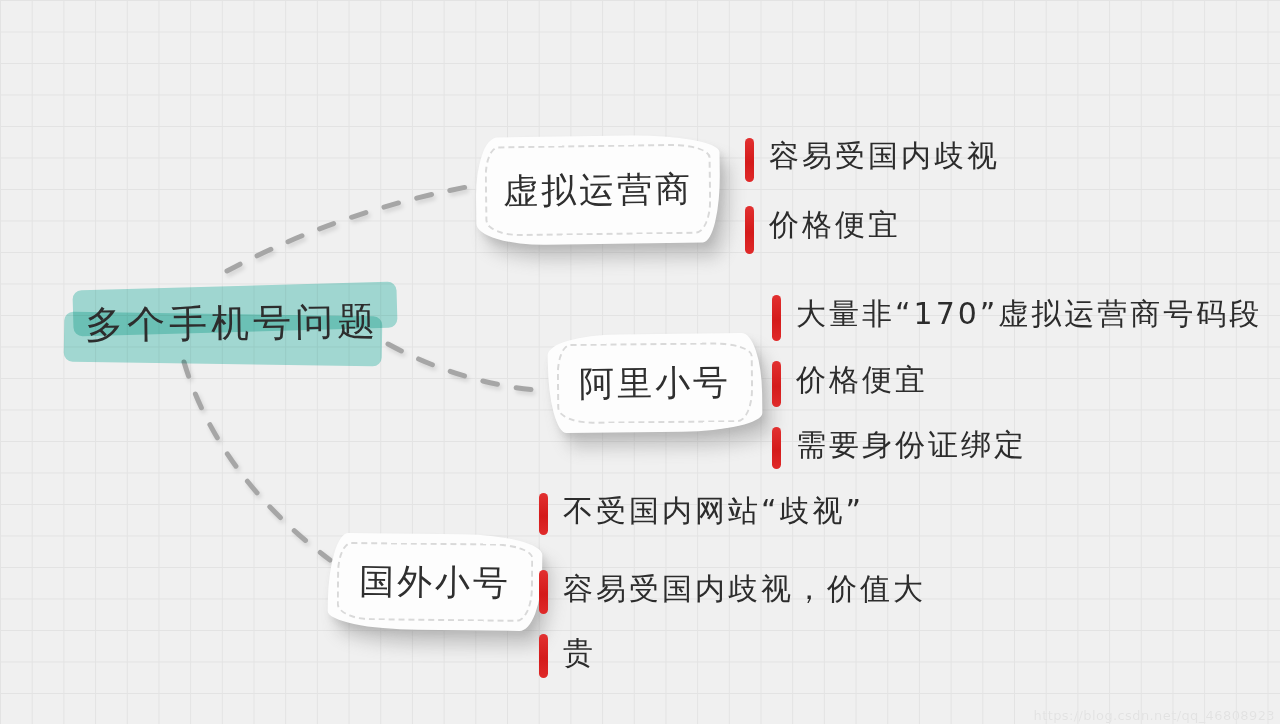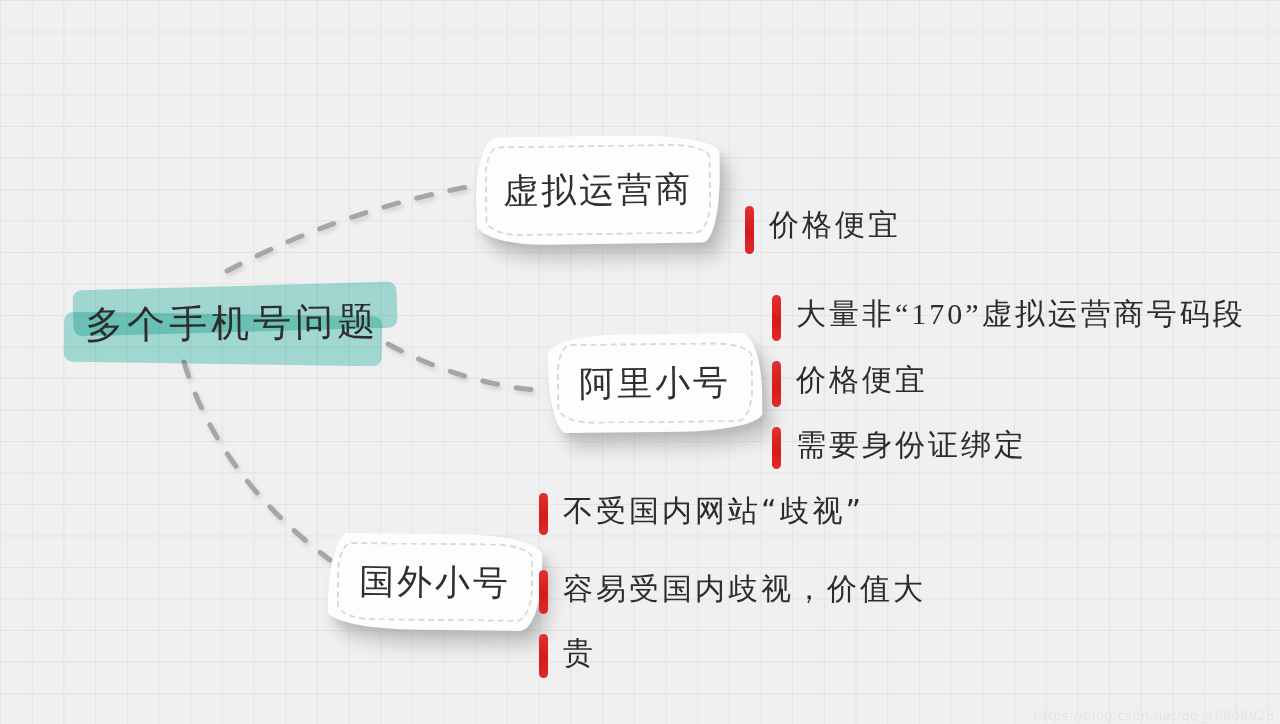--- a/index.html
+++ b/index.html
@@ -47,21 +47,21 @@
 
   
   .leaf{position:absolute;display:flex;align-items:flex-start;}
   .bar{
     width:9px;flex:none;margin-right:15px;border-radius:5px;
     background:linear-gradient(180deg,#e23030,#d41b1b 55%,#e02a2a);
   }
   .leaf-text{font-size:30px;letter-spacing:3px;white-space:nowrap;line-height:1.25;margin-top:2px;color:#2c2c2c;}
   .l11{left:745px;top:135px;} .l11 .bar{height:44px;margin-top:3px;}
   .l12{left:745px;top:204px;} .l12 .bar{height:48px;margin-top:2px;}
-  .l21{left:772px;top:293px;font-family:Liberation Serif, serif;} .l21 .bar{height:46px;margin-top:2px;}
+  .l21{left:772px;top:293px;} .l21 .bar{height:46px;margin-top:2px;}
   .l22{left:772px;top:359px;} .l22 .bar{height:46px;margin-top:2px;}
   .l23{left:772px;top:424px;justify-content:center;} .l23 .bar{height:42px;margin-top:3px;}
   .l31{left:539px;top:490px;} .l31 .bar{height:42px;margin-top:3px;}
   .l32{left:539px;top:568px;} .l32 .bar{height:44px;margin-top:2px;}
   .l33{left:539px;top:632px;} .l33 .bar{height:44px;margin-top:2px;}
 
   .watermark{
     position:absolute;right:5px;bottom:1px;font-size:13px;letter-spacing:.4px;
     color:#e2e2e2;text-shadow:0 0 1px rgba(255,255,255,.6);
   }
@@ -86,20 +86,24 @@
   <div class="paper p1">
     <span class="title">虚拟运营商</span>
   </div>
   <div class="paper p2">
     <span class="title">阿里小号</span>
   </div>
   <div class="paper p3">
     <span class="title">国外小号</span>
   </div>
 
+  <div class="leaf l11">
+    <div class="bar"></div>
+    <div class="leaf-text">容易受国内歧视</div>
+  </div>
   <div class="leaf l12">
     <div class="bar"></div>
     <div class="leaf-text">价格便宜</div>
   </div>
 
   <div class="leaf l21">
     <div class="bar"></div>
     <div class="leaf-text">大量非“170”虚拟运营商号码段</div>
   </div>
   <div class="leaf l22">

